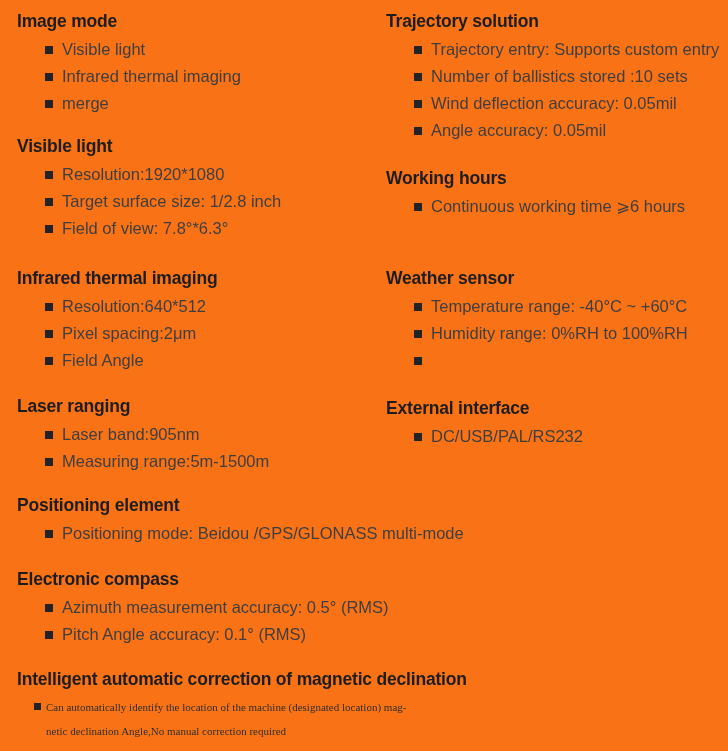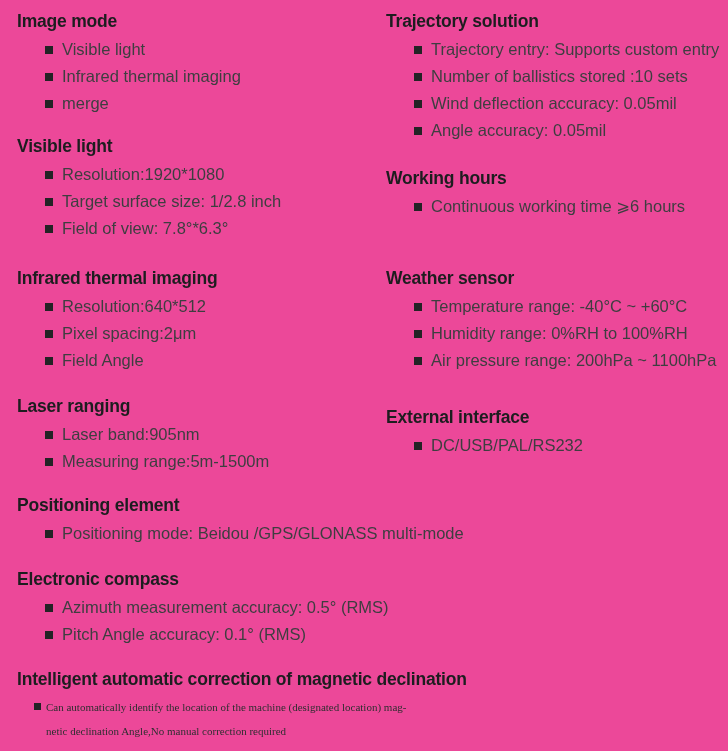--- a/index.html
+++ b/index.html
@@ -10,21 +10,21 @@
   body {
     width: 728px;
     height: 751px;
     font-family: "Liberation Sans", "DejaVu Sans", sans-serif;
     -webkit-font-smoothing: antialiased;
   }
   .page {
     position: relative;
     width: 728px;
     height: 751px;
-    background: #ec4899;
+    background: #f97316;
     overflow: hidden;
   }
   .col {
     position: absolute;
     top: 8px;
   }
   .col-left  { left: 17px;  width: 694px; }
   .col-right { left: 386px; width: 353px; }
 
   section.spec-section { margin: 0; }
@@ -226,21 +226,20 @@
           <li class="item">
             <span class="marker"></span>
             <span class="item-text">Temperature range: -40°C ~ +60°C</span>
           </li>
           <li class="item">
             <span class="marker"></span>
             <span class="item-text">Humidity range: 0%RH to 100%RH</span>
           </li>
           <li class="item">
             <span class="marker"></span>
-            <span class="item-text">Air pressure range: 200hPa ~ 1100hPa</span>
           </li>
         </ul>
       </section>
       <section class="spec-section">
         <h2 class="sec-title">External interface</h2>
         <ul class="items">
           <li class="item">
             <span class="marker"></span>
             <span class="item-text">DC/USB/PAL/RS232</span>
           </li>

